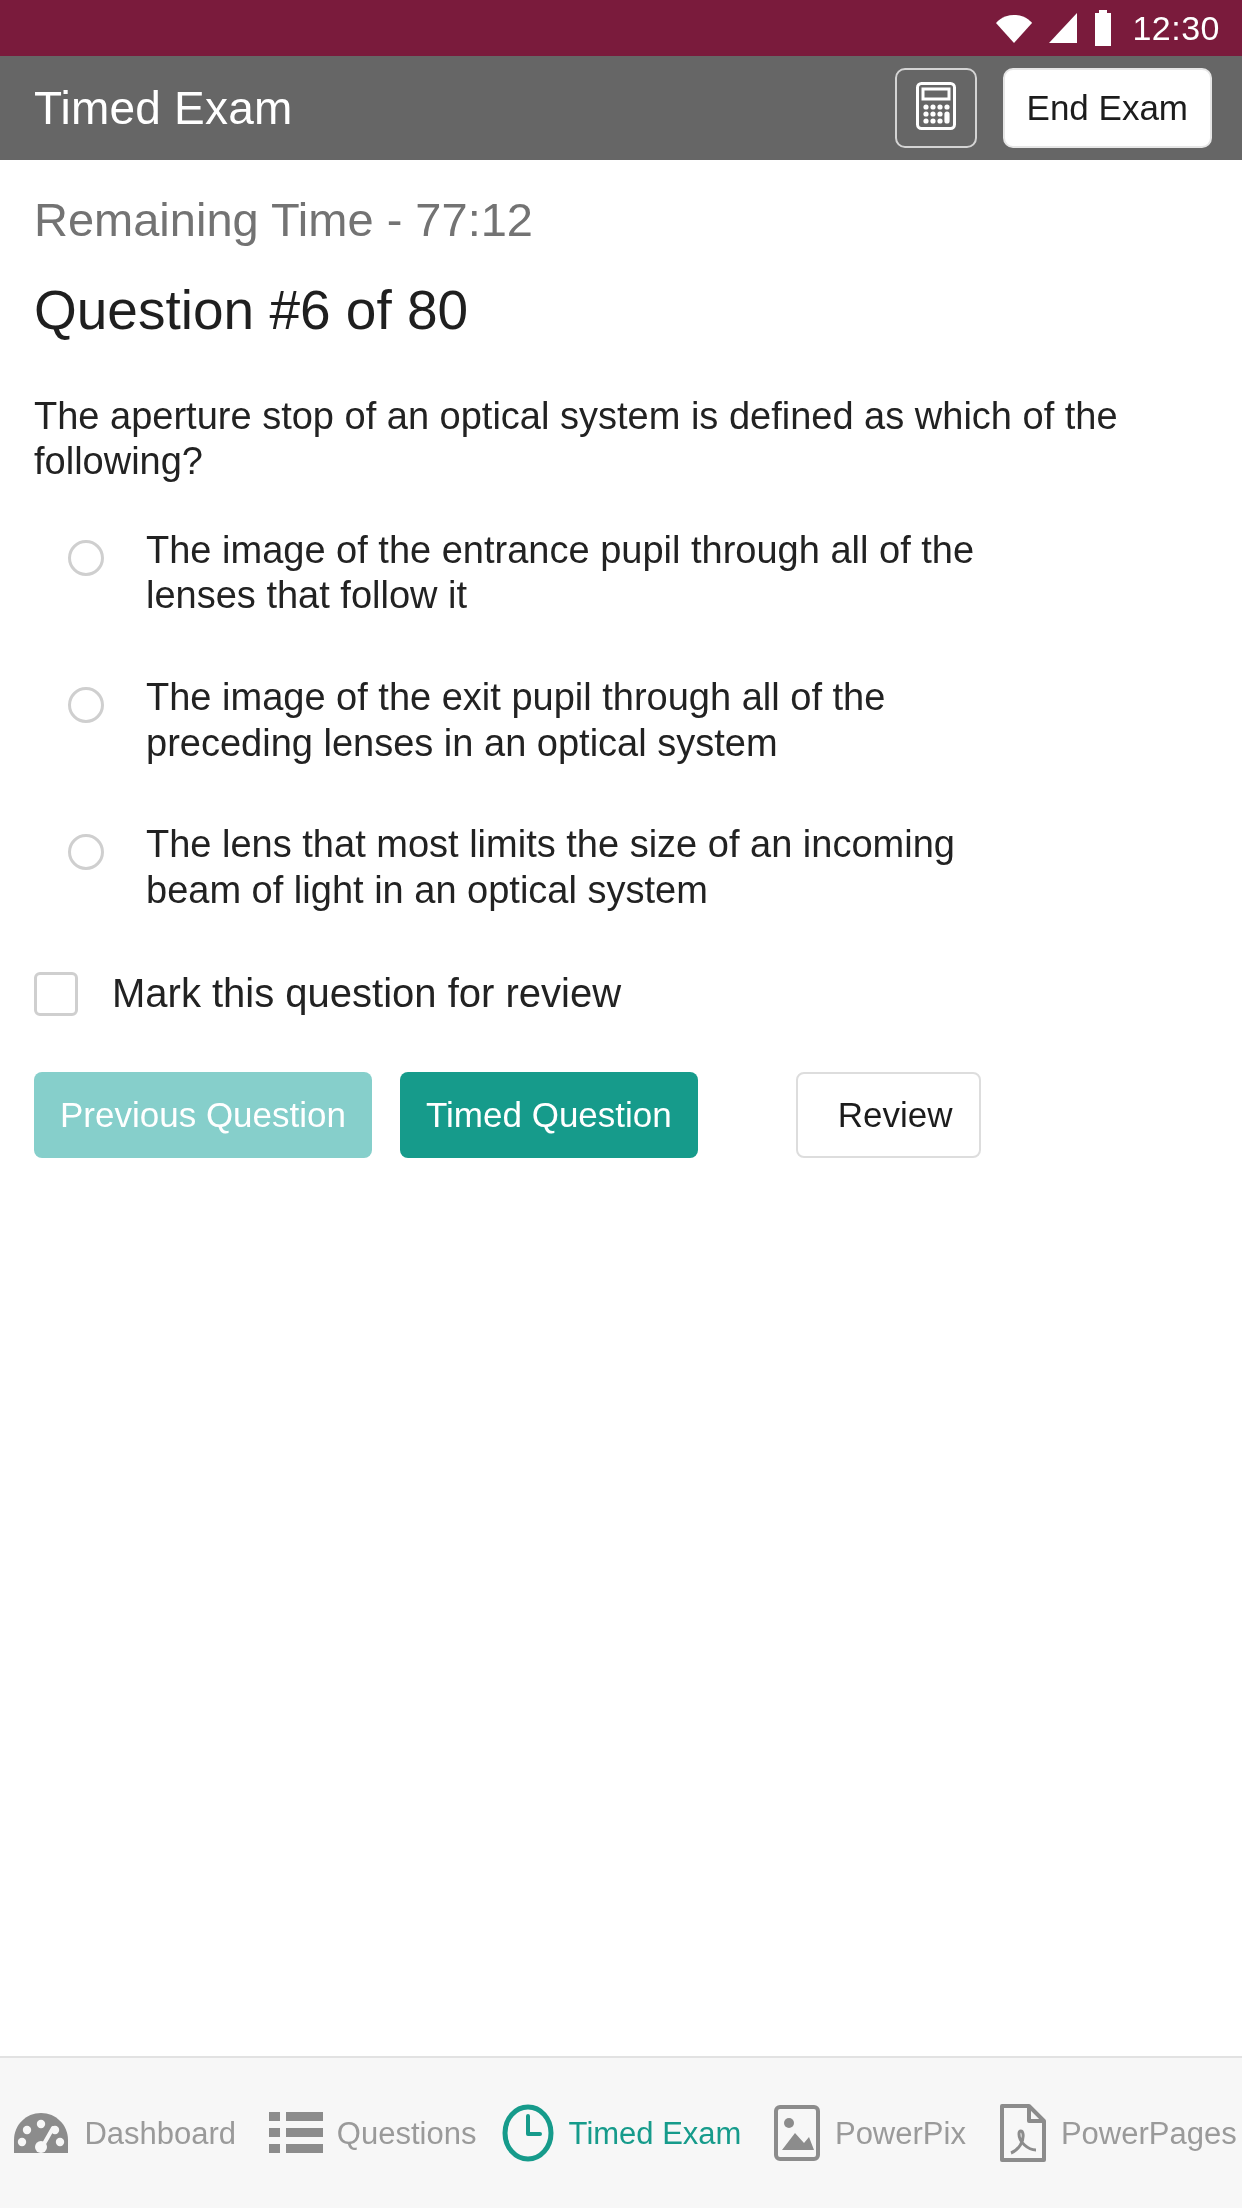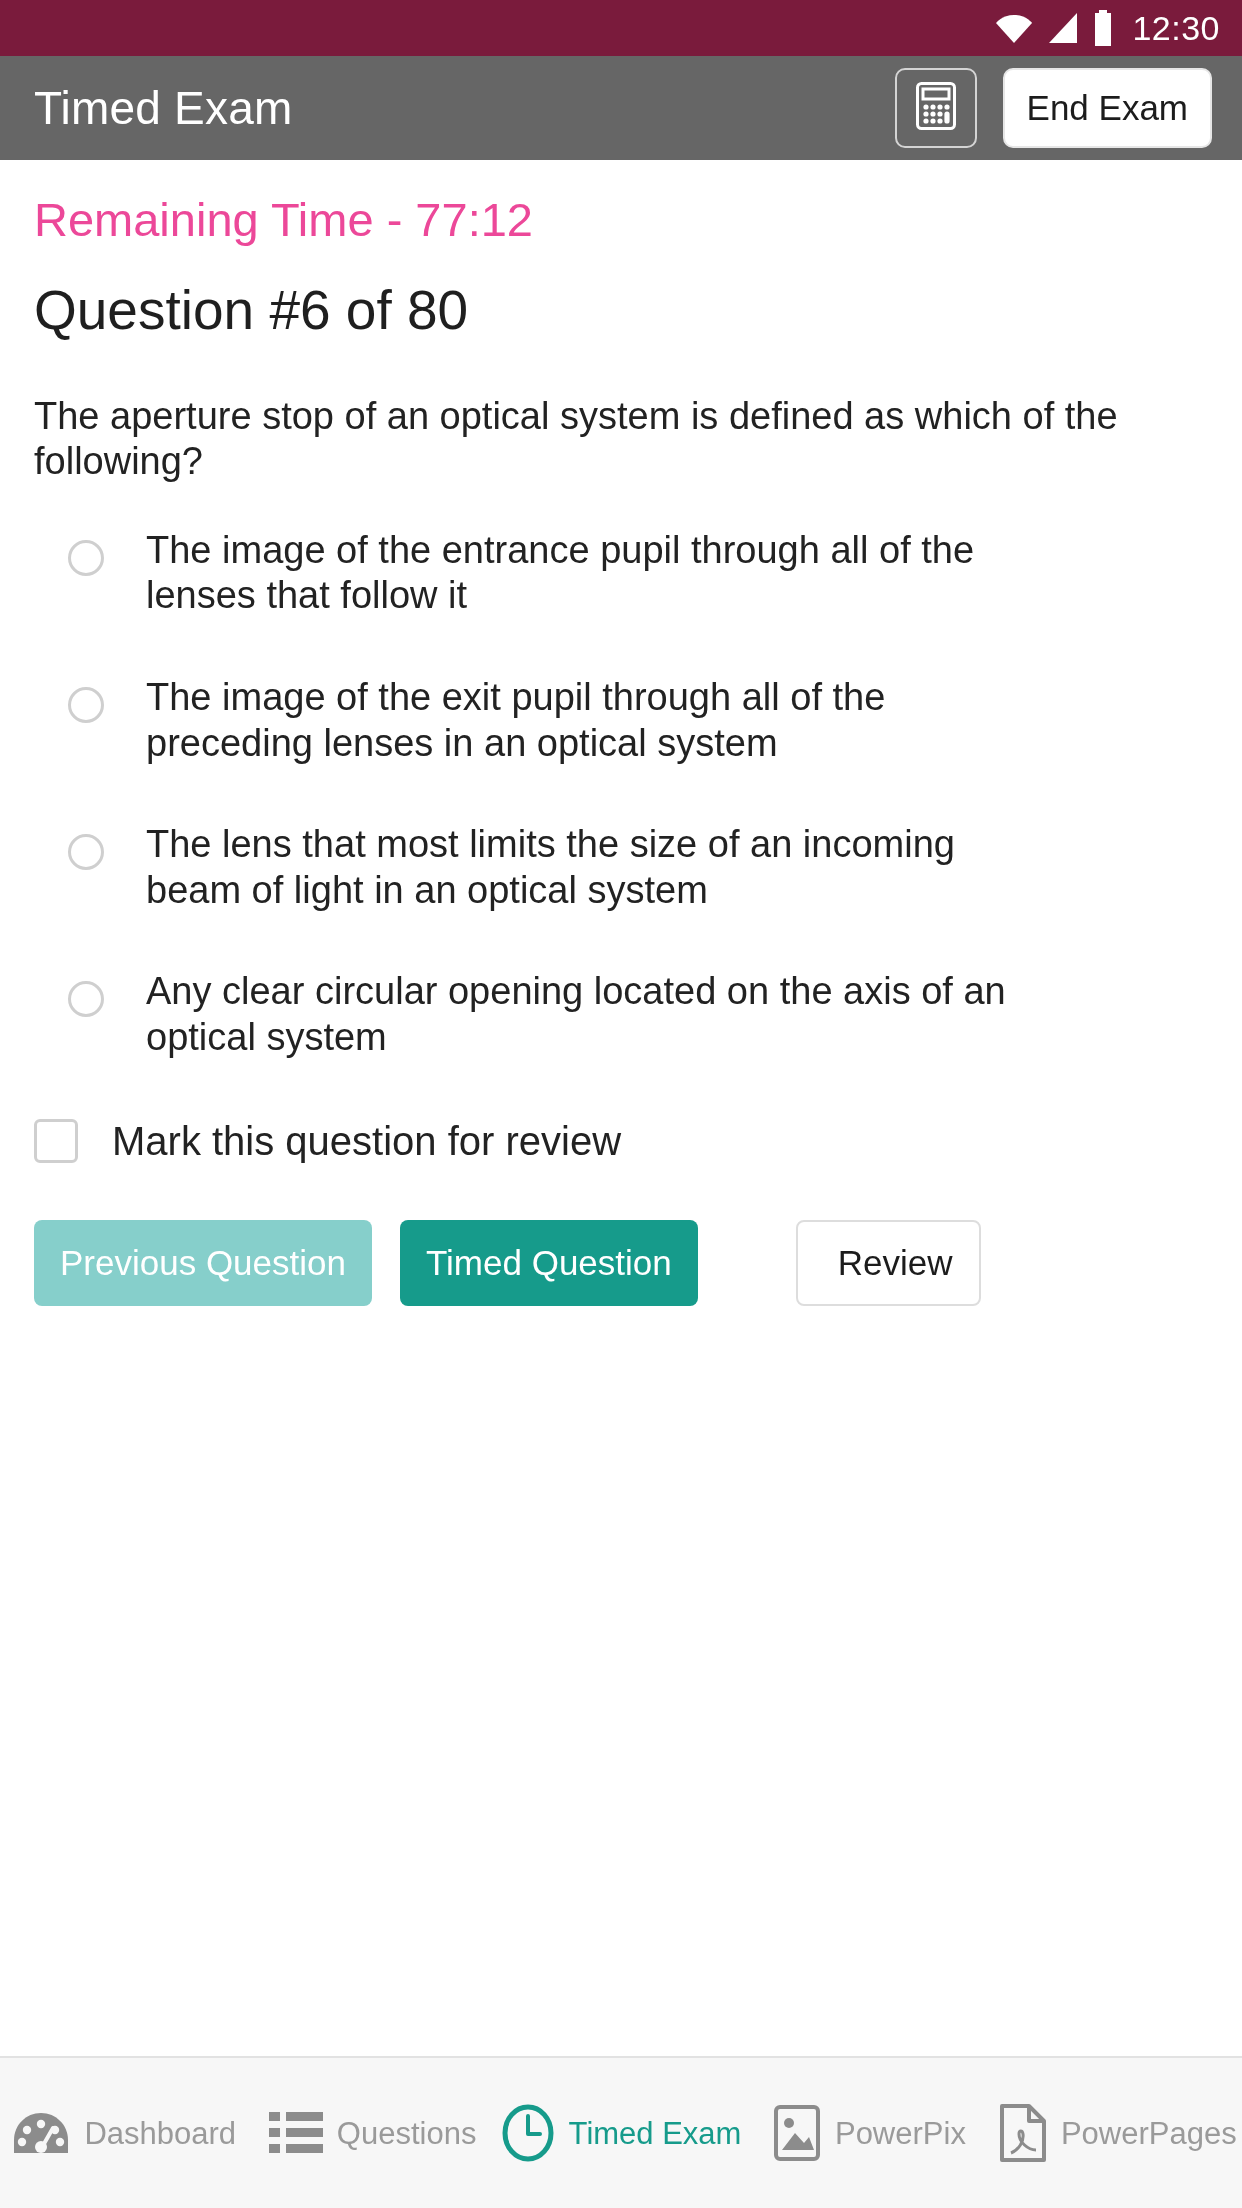--- a/index.html
+++ b/index.html
@@ -89,21 +89,21 @@
   }
 
   
   .content {
     flex: 1 1 auto;
     padding: 34px 34px 0 34px;
     overflow: hidden;
   }
   .remaining-time {
     font-size: 47px;
-    color: #ec4899;
+    color: #737373;
     font-weight: 400;
     line-height: 1.1;
     margin-bottom: 34px;
     white-space: nowrap;
   }
   .question-counter {
     font-size: 55px;
     color: #1f1f1f;
     font-weight: 400;
     line-height: 1.1;
@@ -295,24 +295,20 @@
         <div class="option-label">The image of the entrance pupil through all of the lenses that follow it</div>
       </div>
       <div class="option-row">
         <div class="radio"></div>
         <div class="option-label">The image of the exit pupil through all of the preceding lenses in an optical system</div>
       </div>
       <div class="option-row">
         <div class="radio"></div>
         <div class="option-label">The lens that most limits the size of an incoming beam of light in an optical system</div>
       </div>
-      <div class="option-row">
-        <div class="radio"></div>
-        <div class="option-label">Any clear circular opening located on the axis of an optical system</div>
-      </div>
     </div>
 
     <div class="mark-row">
       <div class="checkbox"></div>
       <div class="mark-label">Mark this question for review</div>
     </div>
 
     <div class="actions">
       <div class="btn btn-prev">Previous Question</div>
       <div class="btn btn-next">Timed Question</div>

